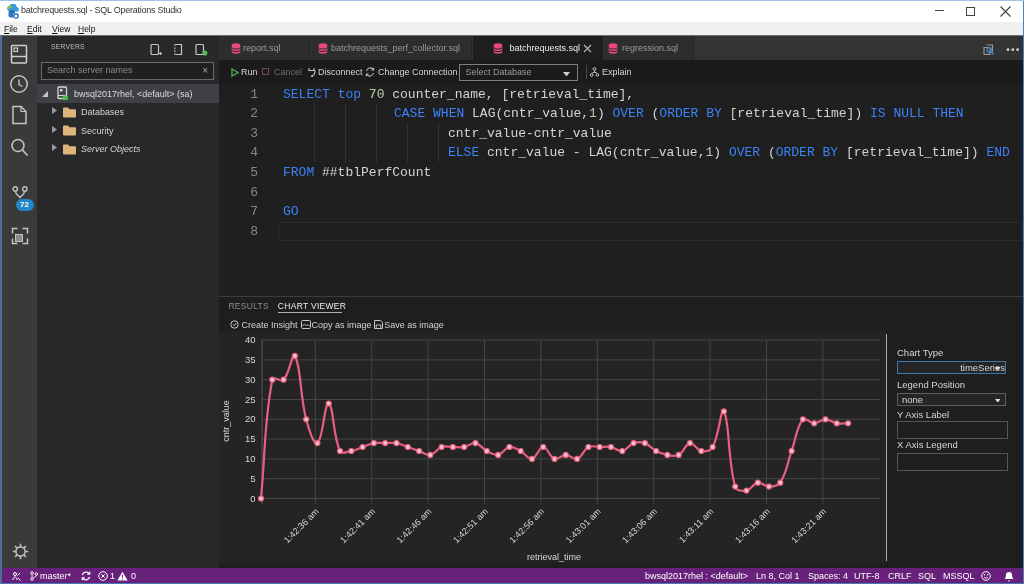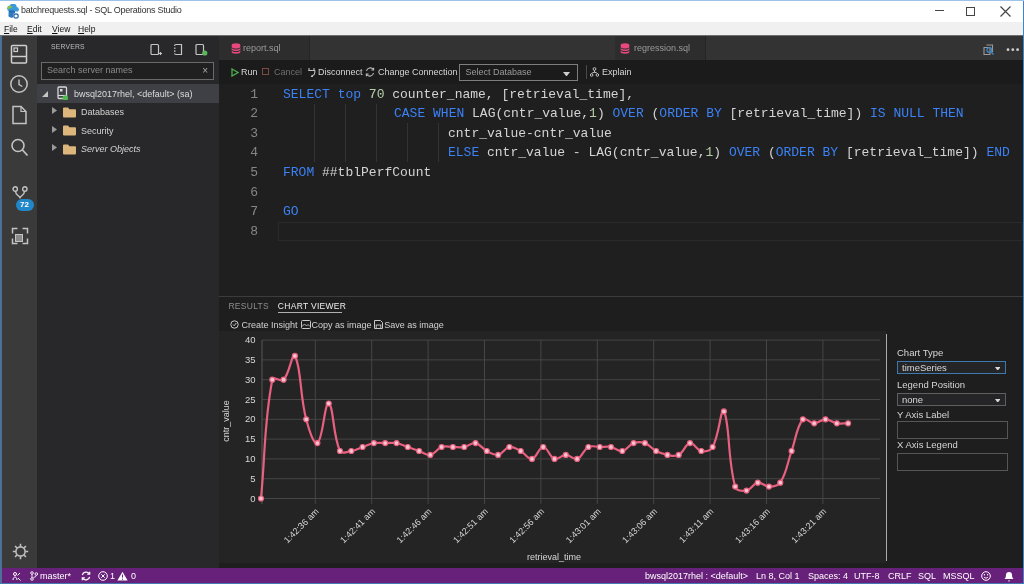--- a/index.html
+++ b/index.html
@@ -148,21 +148,38 @@
 <div class="abs" style="left:44px;top:108px;font-size:9px;color:#d3d3d3;font-style:italic;">Server Objects</div>
 </div>
 <div class="abs tabbar">
 <div class="tab" style="left:0;width:91px;">
       <svg class="abs" style="left:12px;top:6.5px" width="10" height="11" viewBox="0 0 10 11">
         <path d="M0.7 2a4.3 1.7 0 0 1 8.6 0v7a4.3 1.7 0 0 1-8.6 0z" fill="#e8497c"></path>
         <path d="M0.7 4.4a4.3 1.7 0 0 0 8.6 0M0.7 6.9a4.3 1.7 0 0 0 8.6 0" stroke="#2d2d2d" fill="none" stroke-width="1"></path>
       </svg>
       <span class="lbl" style="left:24px">report.sql</span>
     </div>
-<div class="tab" style="left:396px;width:90.7px;text-align:center;">
+<div class="tab" style="left:92px;width:161px;">
+      <svg class="abs" style="left:7px;top:6.5px" width="10" height="11" viewBox="0 0 10 11">
+        <path d="M0.7 2a4.3 1.7 0 0 1 8.6 0v7a4.3 1.7 0 0 1-8.6 0z" fill="#e8497c"></path>
+        <path d="M0.7 4.4a4.3 1.7 0 0 0 8.6 0M0.7 6.9a4.3 1.7 0 0 0 8.6 0" stroke="#2d2d2d" fill="none" stroke-width="1"></path>
+      </svg>
+      <span class="lbl" style="left:20px">batchrequests_perf_collector.sql</span>
+    </div>
+<div class="tab active" style="left:254.4px;width:130.6px;">
+      <svg class="abs" style="left:20px;top:6.5px" width="10" height="11" viewBox="0 0 10 11">
+        <path d="M0.7 2a4.3 1.7 0 0 1 8.6 0v7a4.3 1.7 0 0 1-8.6 0z" fill="#e8497c"></path>
+        <path d="M0.7 4.4a4.3 1.7 0 0 0 8.6 0M0.7 6.9a4.3 1.7 0 0 0 8.6 0" stroke="#1e1e1e" fill="none" stroke-width="1"></path>
+      </svg>
+      <span class="lbl" style="left:36px">batchrequests.sql</span>
+      <svg class="abs" style="left:110px;top:7.5px" width="9" height="9">
+        <path d="M1 1l7 7M8 1l-7 7" stroke="#bbb" stroke-width="1.1"></path>
+      </svg>
+    </div>
+<div class="tab" style="left:384px;width:90.7px;text-align:center;">
       <svg class="abs" style="left:4.5px;top:6.5px" width="10" height="11" viewBox="0 0 10 11">
         <path d="M0.7 2a4.3 1.7 0 0 1 8.6 0v7a4.3 1.7 0 0 1-8.6 0z" fill="#e8497c"></path>
         <path d="M0.7 4.4a4.3 1.7 0 0 0 8.6 0M0.7 6.9a4.3 1.7 0 0 0 8.6 0" stroke="#2d2d2d" fill="none" stroke-width="1"></path>
       </svg>
       <span class="lbl" style="left:19px">regression.sql</span>
     </div>
 <svg class="abs" style="left:764px;top:8px" width="12" height="11" viewBox="0 0 12 11">
       <path d="M1 3.5h6v7H1zM3.5 1h6v7" fill="none" stroke="#9a9a9a" stroke-width="1.1"></path>
       <circle cx="6.3" cy="6" r="2.4" fill="none" stroke="#3d87c4" stroke-width="1.3"></circle>
       <path d="M8 7.8l2.5 2.7" stroke="#3d87c4" stroke-width="1.4"></path>
@@ -337,21 +354,21 @@
         <circle cx="595.2" cy="92.3" r="2.5"></circle>
         <circle cx="606.5" cy="88.3" r="2.5"></circle>
         <circle cx="617.8" cy="92.3" r="2.5"></circle>
         <circle cx="629.1" cy="92.3" r="2.5"></circle>
       </g>
 <text transform="translate(9.5,90) rotate(-90)" text-anchor="middle" fill="#d6d6d6" font-size="9">cntr_value</text>
 <text x="335" y="229" text-anchor="middle" fill="#d6d6d6" font-size="9">retrieval_time</text>
 </svg>
 <div class="vsep"></div>
 <div class="optlabel" style="top:50px;">Chart Type</div>
-<div class="optbox" style="top:63.5px;border:1px solid #3d79ad;padding-left:4px;line-height:12px;">timeSeries<svg class="abs" style="right:5px;top:5px" width="5.5" height="3.8">
+<div class="optbox" style="top:63.5px;border:1px solid #3d79ad;padding-left:20px;line-height:12px;text-align:right;">timeSeries<svg class="abs" style="right:5px;top:5px" width="5.5" height="3.8">
         <path d="M0 0h5.5L2.75 3.8z" fill="#d8d8d8"></path>
       </svg></div>
 <div class="optlabel" style="top:82px;">Legend Position</div>
 <div class="optbox" style="top:95.5px;border:1px solid #5f5f5f;padding-left:4px;line-height:12px;">none<svg class="abs" style="right:5px;top:5px" width="5.5" height="3.8">
         <path d="M0 0h5.5L2.75 3.8z" fill="#d8d8d8"></path>
       </svg></div>
 <div class="optlabel" style="top:112px;">Y Axis Label</div>
 <div class="abs" style="left:677.5px;top:123.5px;width:111px;height:18px;border:1px solid #565656;background:#1e1e1e;"></div>
 <div class="optlabel" style="top:142px;">X Axis Legend</div>
 <div class="abs" style="left:677.5px;top:156px;width:111px;height:18px;border:1px solid #565656;background:#1e1e1e;"></div>

